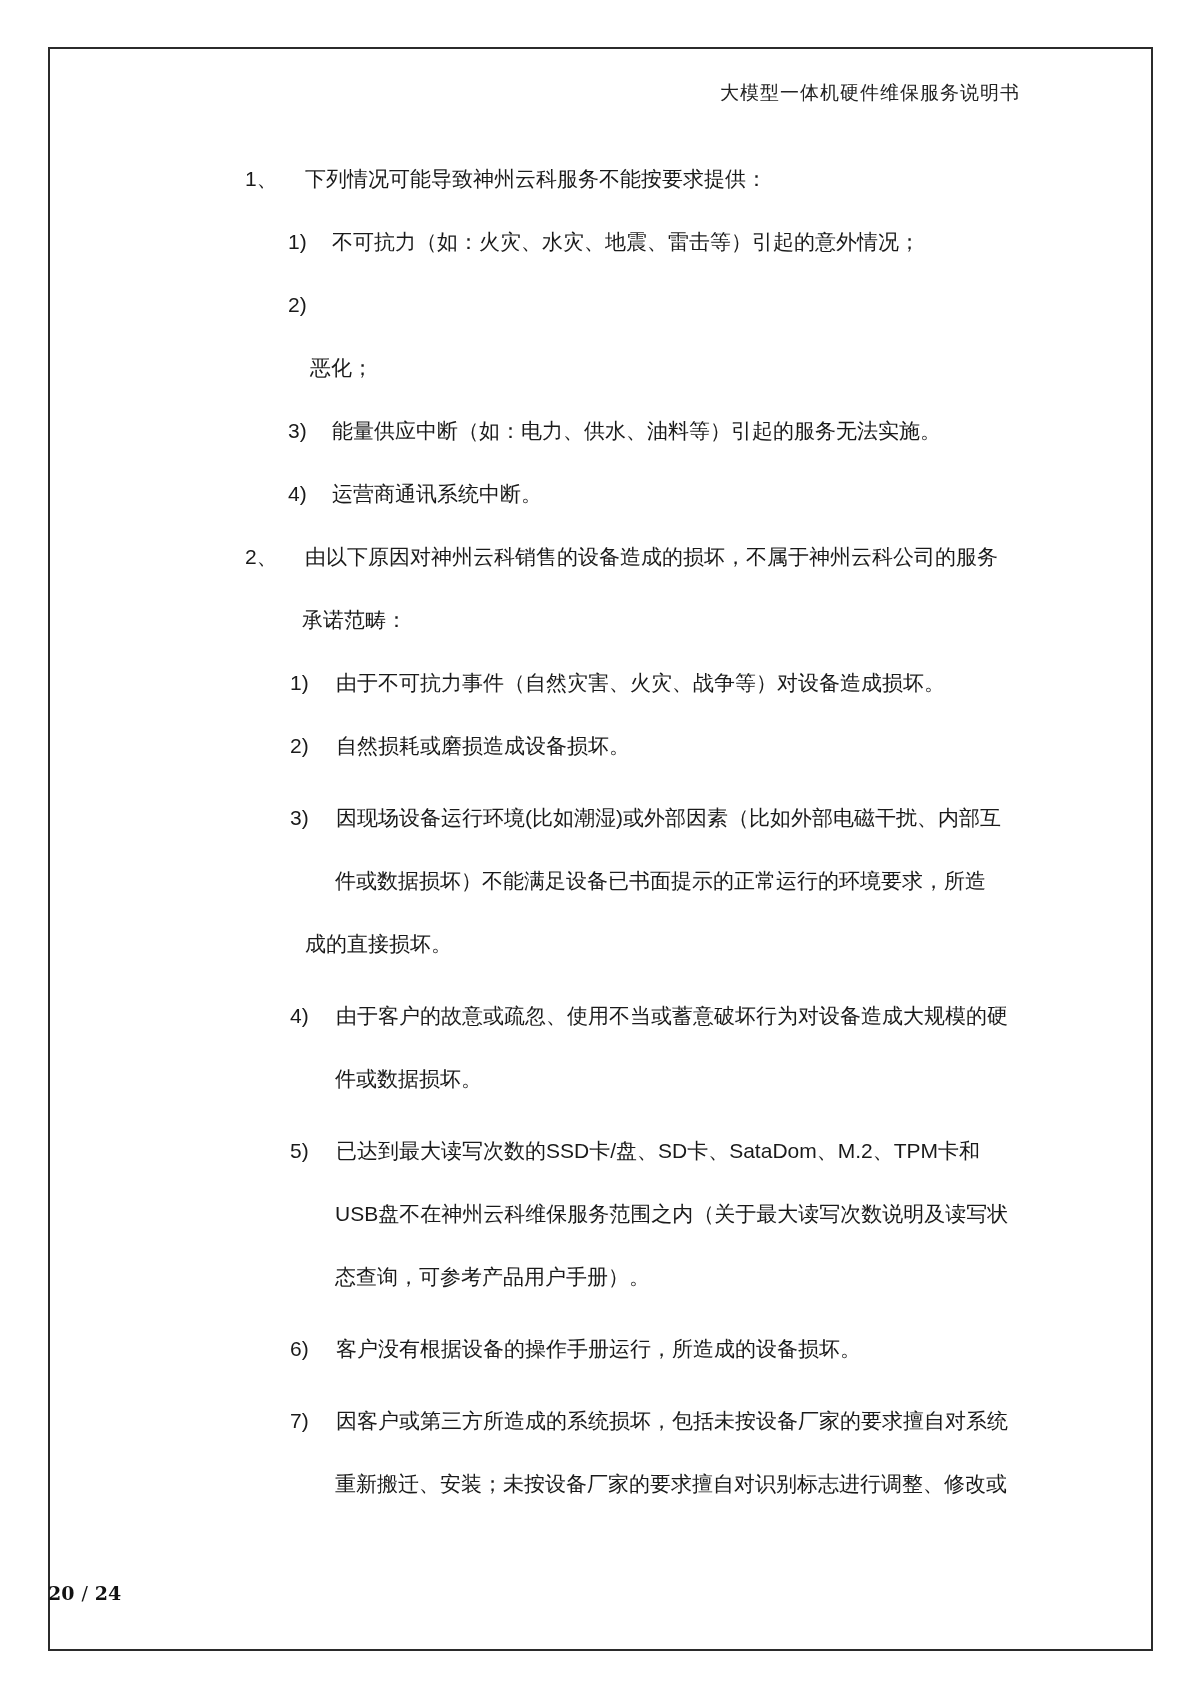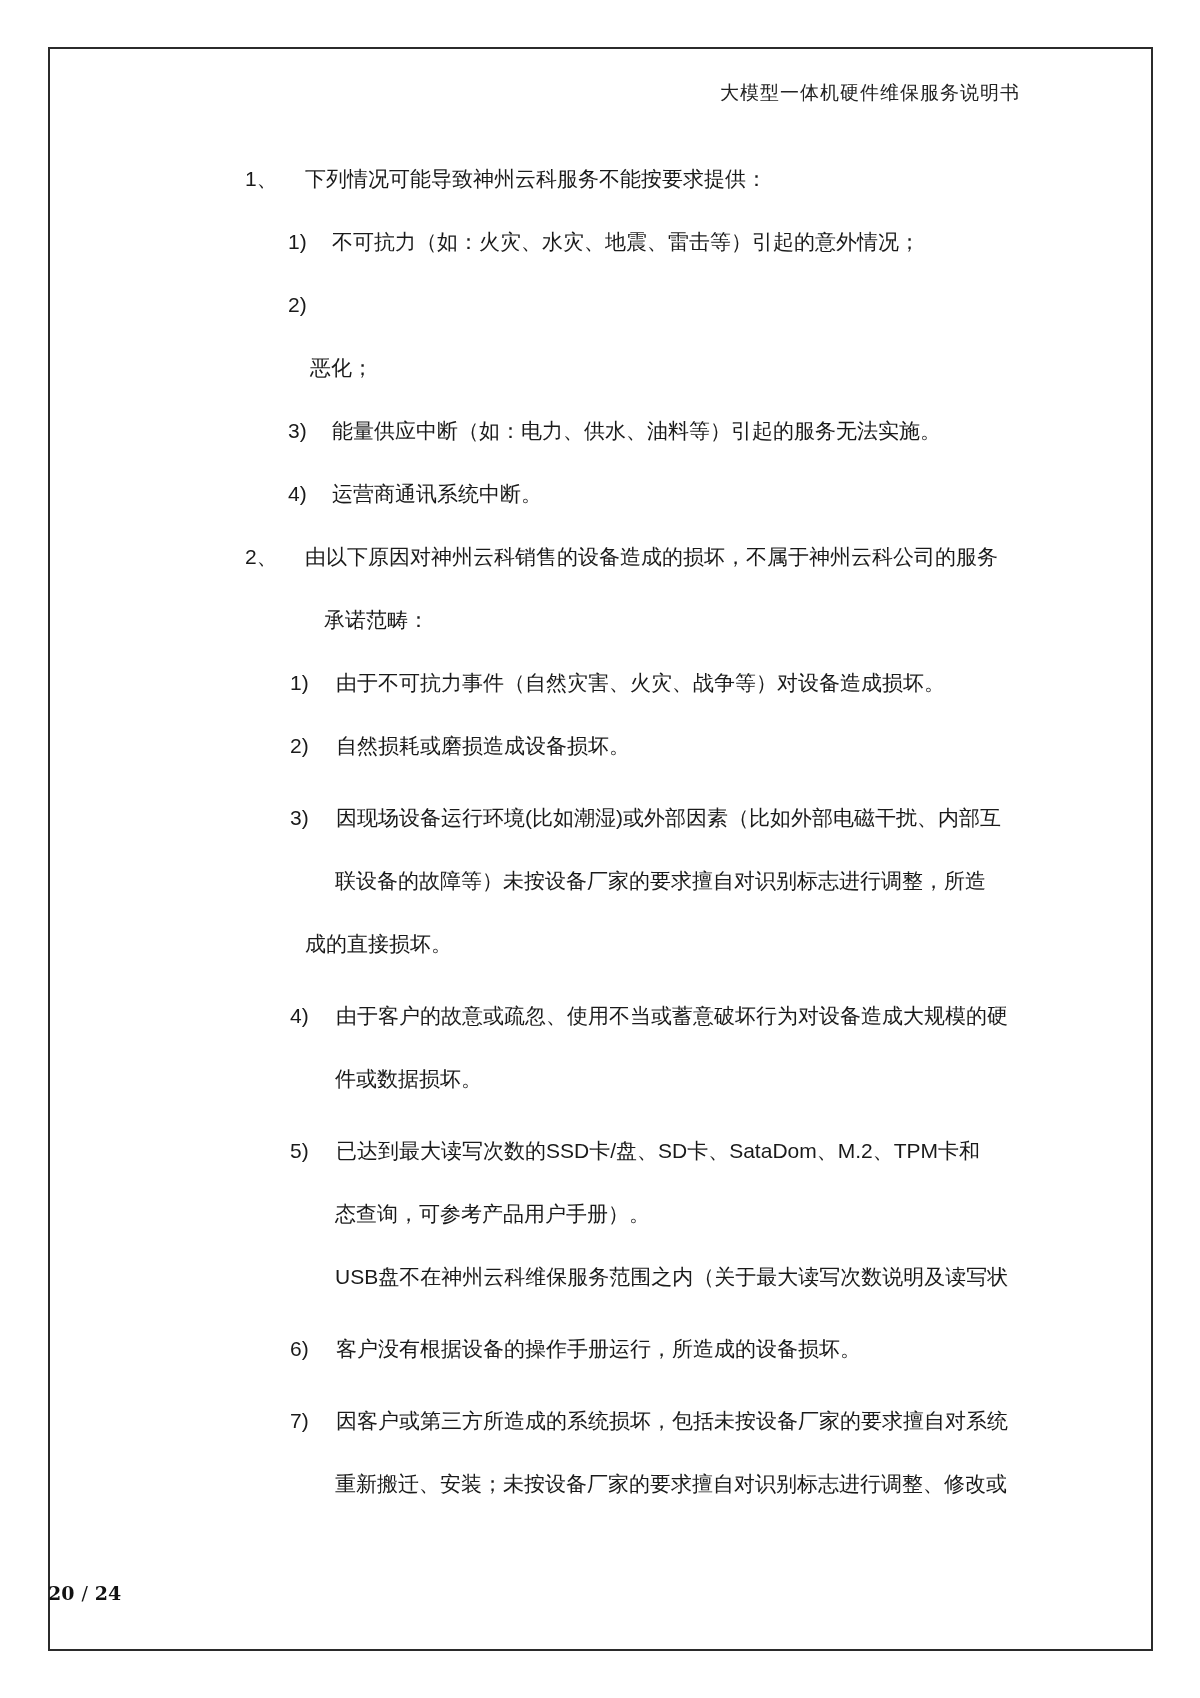--- a/index.html
+++ b/index.html
@@ -27,21 +27,21 @@
   .row{position:relative;height:63px;}
   .row .num,.row .txt{
     position:absolute;top:50%;transform:translateY(-50%);
     white-space:pre;font-size:21px;line-height:1;
   }
   .lv1 .num{left:245px;}
   .lv1 .txt{left:305px;}
   .s1 .num{left:288px;}
   .s1 .txt{left:332px;}
   .c1 .txt{left:310px;text-align:center;}
-  .h2c .txt{left:302px;margin-left:22px;}
+  .h2c .txt{left:302px;}
   .s2 .num{left:290px;}
   .s2 .txt{left:336px;}
   .c2 .txt{left:335px;}
   .c2b .txt{left:305px;}
   .gap{margin-top:9px;}
   .footer{
     position:absolute;top:1582px;left:48px;width:1105px;
     text-align:left;
     font-family:"DejaVu Serif","Liberation Serif",serif;
     font-size:19px;color:#111111;
@@ -107,21 +107,21 @@
       <span class="num">2)</span>
       <span class="txt">自然损耗或磨损造成设备损坏。</span>
     </div>
 
     <div class="row s2 gap">
       <span class="num">3)</span>
       <span class="txt">因现场设备运行环境(比如潮湿)或外部因素（比如外部电磁干扰、内部互</span>
     </div>
 
     <div class="row c2">
-      <span class="txt">联设备的故障等）未按设备厂家的要求擅自对识别标志进行调整，所造</span>
+      <span class="txt">件或数据损坏）不能满足设备已书面提示的正常运行的环境要求，所造</span>
     </div>
 
     <div class="row c2b">
       <span class="txt">成的直接损坏。</span>
     </div>
 
     <div class="row s2 gap">
       <span class="num">4)</span>
       <span class="txt">由于客户的故意或疏忽、使用不当或蓄意破坏行为对设备造成大规模的硬</span>
     </div>
@@ -129,25 +129,25 @@
     <div class="row c2">
       <span class="txt">件或数据损坏。</span>
     </div>
 
     <div class="row s2 gap">
       <span class="num">5)</span>
       <span class="txt">已达到最大读写次数的SSD卡/盘、SD卡、SataDom、M.2、TPM卡和</span>
     </div>
 
     <div class="row c2">
-      <span class="txt">态查询，可参考产品用户手册）。</span>
+      <span class="txt">USB盘不在神州云科维保服务范围之内（关于最大读写次数说明及读写状</span>
     </div>
 
     <div class="row c2">
-      <span class="txt">USB盘不在神州云科维保服务范围之内（关于最大读写次数说明及读写状</span>
+      <span class="txt">态查询，可参考产品用户手册）。</span>
     </div>
 
     <div class="row s2 gap">
       <span class="num">6)</span>
       <span class="txt">客户没有根据设备的操作手册运行，所造成的设备损坏。</span>
     </div>
 
     <div class="row s2 gap">
       <span class="num">7)</span>
       <span class="txt">因客户或第三方所造成的系统损坏，包括未按设备厂家的要求擅自对系统</span>

